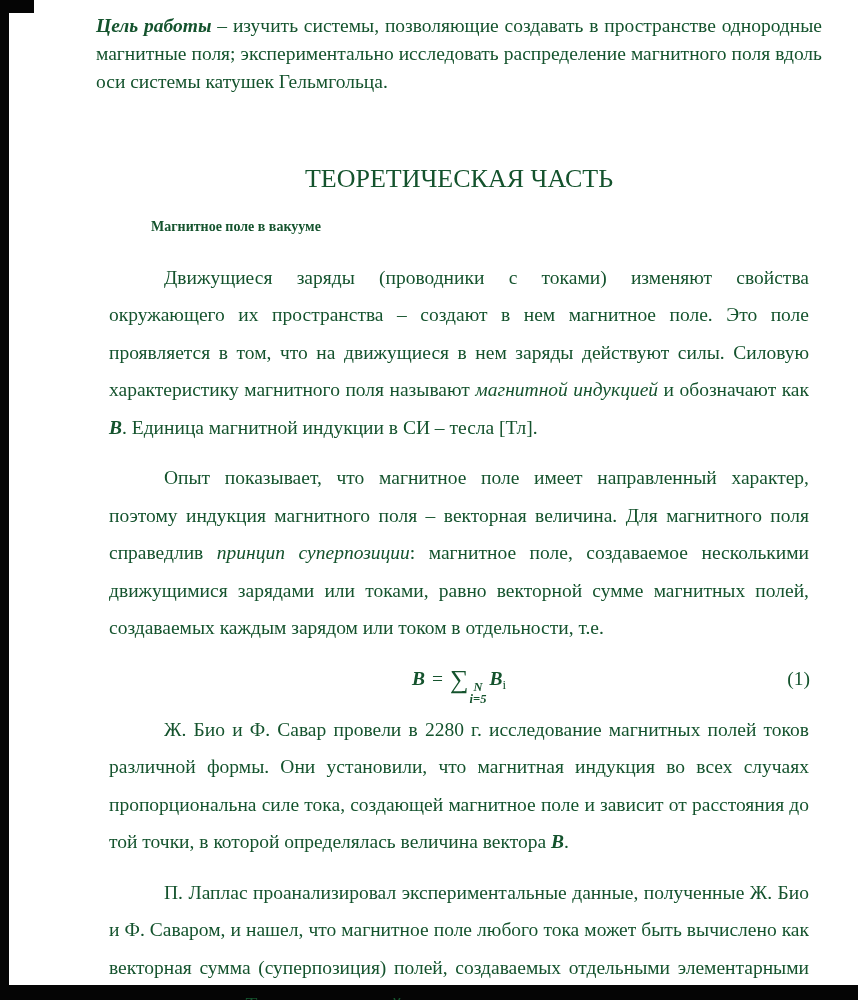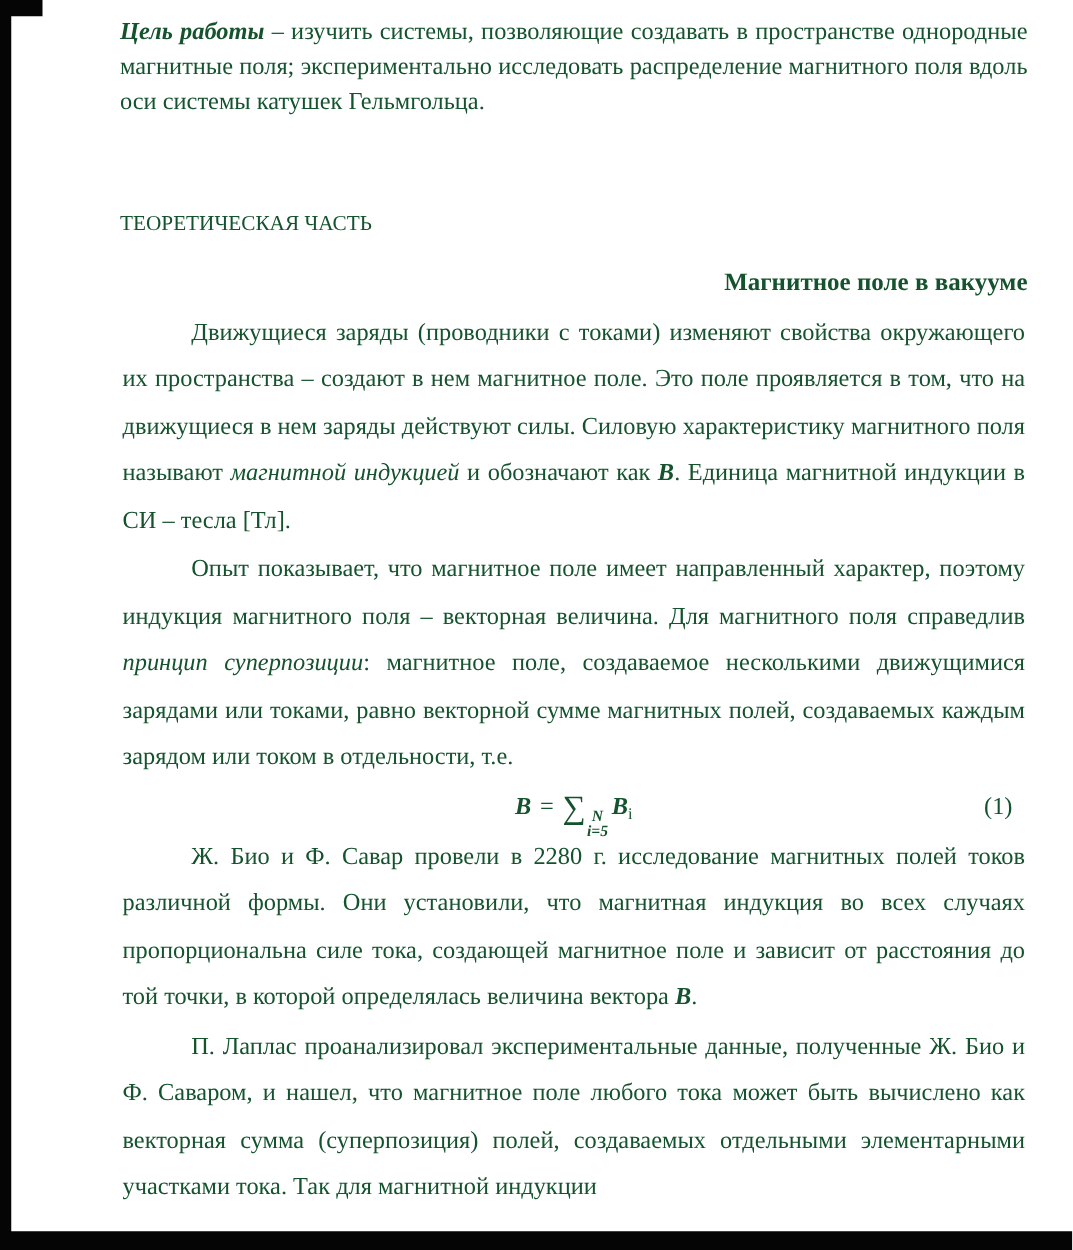--- a/index.html
+++ b/index.html
@@ -36,34 +36,34 @@
     text-align: justify;
   }
   .intro {
     margin: 0;
     line-height: 28px;
   }
   .intro-lead { font-weight: bold; font-style: italic; }
   .section-title {
     margin: 68px 0 0 0;
     line-height: 30px;
-    text-align: left;
+    text-align: center;
     font-weight: normal;
-    font-size: 17px;
+    font-size: 26px;
   }
   .subsection-title {
     margin: 14px 0 0 0;
     line-height: 37.5px;
     font-weight: bold;
-    font-size: 20px;
+    font-size: 14px;
     text-indent: 55px;
-    text-align: right;
+    text-align: left;
   }
   .body-para {
-    margin: 2px;
+    margin: 13px;
     line-height: 37.5px;
     text-indent: 55px;
   }
   .em-term { font-style: italic; }
   .vec { font-weight: bold; font-style: italic; }
   .equation-row {
     position: relative;
     height: 38px;
     line-height: 38px;
     text-align: center;

